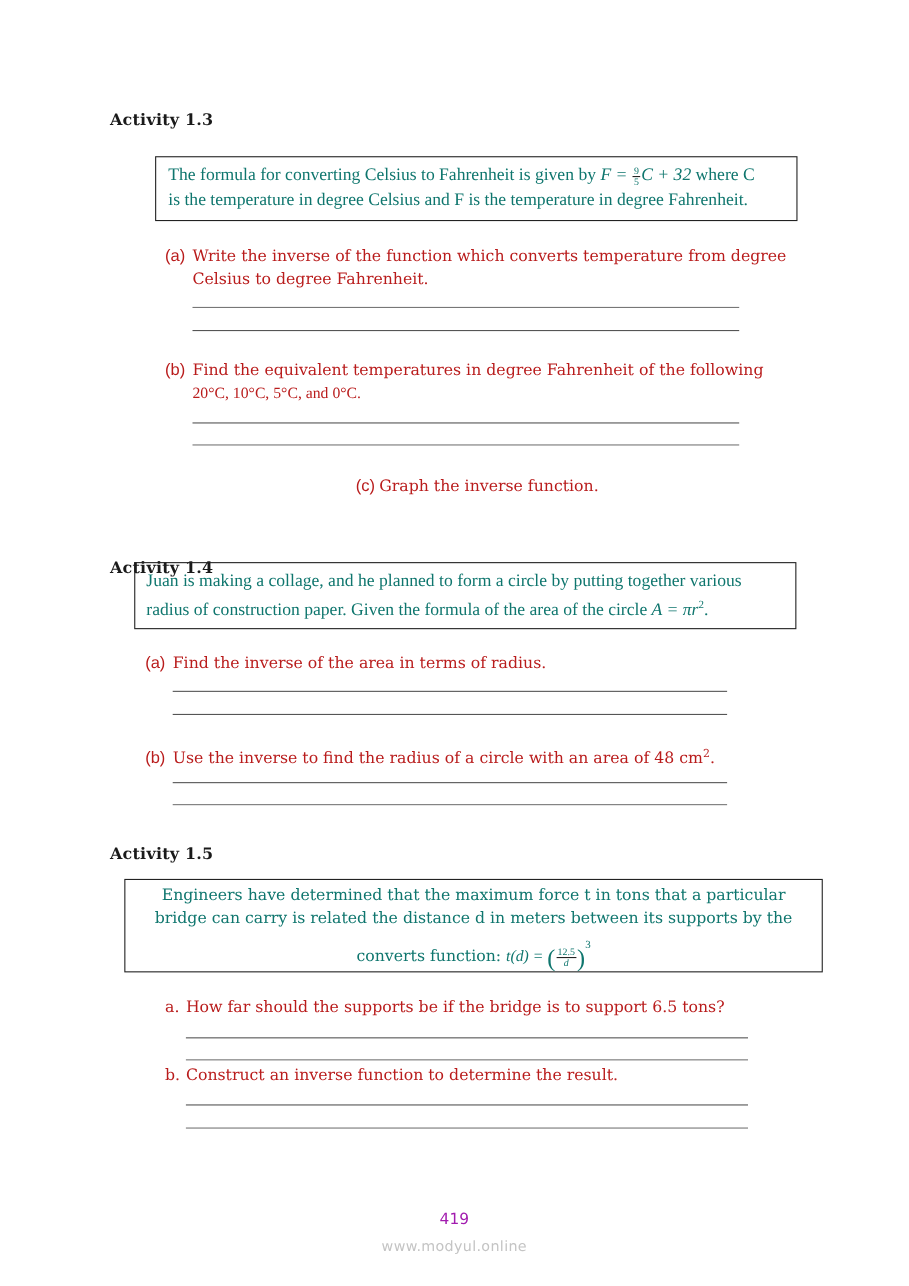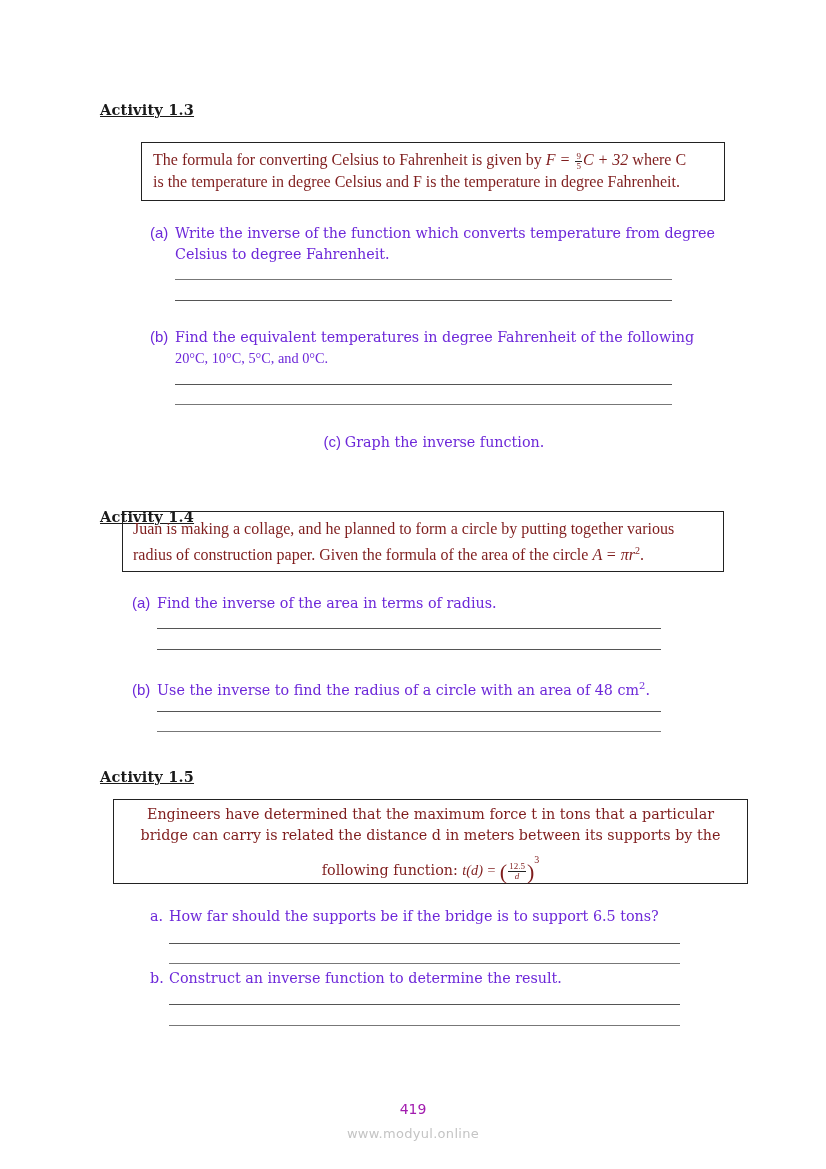--- a/index.html
+++ b/index.html
@@ -4,30 +4,30 @@
 <style>
   html, body { margin: 0; padding: 0; background: #ffffff; }
   body {
     width: 826px; height: 1169px; position: relative; overflow: hidden;
     font-family: "DejaVu Serif", "Liberation Serif", serif;
     color: #1a1a1a;
   }
   .abs { position: absolute; }
   .heading {
     font-family: "DejaVu Serif", serif;
-    font-weight: bold; font-size: 14.5px; letter-spacing: 0.2px; text-decoration: underline;
+    font-weight: bold; font-size: 14.5px; letter-spacing: 0.2px;
   }
   .box {
     position: absolute; border: 1.5px solid #222; box-sizing: border-box;
     font-family: "Liberation Serif", serif; font-size: 16px; line-height: 22px;
-    color: #7f1d1d;
+    color: #0f766e;
   }
   .q {
     position: absolute; font-family: "DejaVu Serif", serif; font-size: 14.3px;
-    line-height: 21px; color: #6d28d9;
+    line-height: 21px; color: #b91c1c;
   }
   .q .lbl { display: inline-block; font-family: "Liberation Sans", sans-serif; font-size: 15px; }
   .line { position: absolute; height: 0; border-top: 1px solid #555; }
   .line.dotted { border-top: 1px solid #777; }
   .math { font-family: "Liberation Serif", serif; font-style: italic; }
   .frac { display: inline-block; vertical-align: middle; text-align: center; font-size: 9px; line-height: 9px; margin: 0 1px; }
   .frac .num { display: block; border-bottom: 0.8px solid #222; padding: 0 1px; }
   .frac .den { display: block; }
   .paren { font-size: 22px; font-style: normal; vertical-align: middle; }
   sup { font-size: 10px; }
@@ -84,21 +84,21 @@
 </div>
 <div class="line" style="left:157px; top:711px; width:504px;"></div>
 <div class="line dotted" style="left:157px; top:731px; width:504px;"></div>
 
 <div class="abs heading" style="left:100px; top:768px;">Activity 1.5</div>
 
 <div class="box" style="left:113px; top:799px; width:635px; height:85px; padding:4px 0 0 0; text-align:center; font-family:'DejaVu Serif', serif; font-size:14.3px; line-height:21px;">
   <div>Engineers have determined that the maximum force t in tons that a particular</div>
   <div>bridge can carry is related the distance d in meters between its supports by the</div>
   <div style="margin-top:3px;">
-    <span>following function: </span><span class="math"><span>t(d) = </span><span class="paren">(</span><span class="frac" style="font-style:normal;"><span class="num">12.5</span><span class="den" style="font-style:italic;">d</span></span><span class="paren">)</span><sup style="font-style:normal; vertical-align:12px;">3</sup></span>
+    <span>converts function: </span><span class="math"><span>t(d) = </span><span class="paren">(</span><span class="frac" style="font-style:normal;"><span class="num">12.5</span><span class="den" style="font-style:italic;">d</span></span><span class="paren">)</span><sup style="font-style:normal; vertical-align:12px;">3</sup></span>
   </div>
 </div>
 
 <div class="q" style="left:150px; top:906px; width:600px;">
   <span class="lbl" style="width:19px; font-family:'DejaVu Serif', serif; font-size:14.3px;">a.</span><span>How far should the supports be if the bridge is to support 6.5 tons?</span>
 </div>
 <div class="line" style="left:169px; top:943px; width:511px;"></div>
 <div class="line dotted" style="left:169px; top:963px; width:511px;"></div>
 
 <div class="q" style="left:150px; top:968px; width:600px;">

